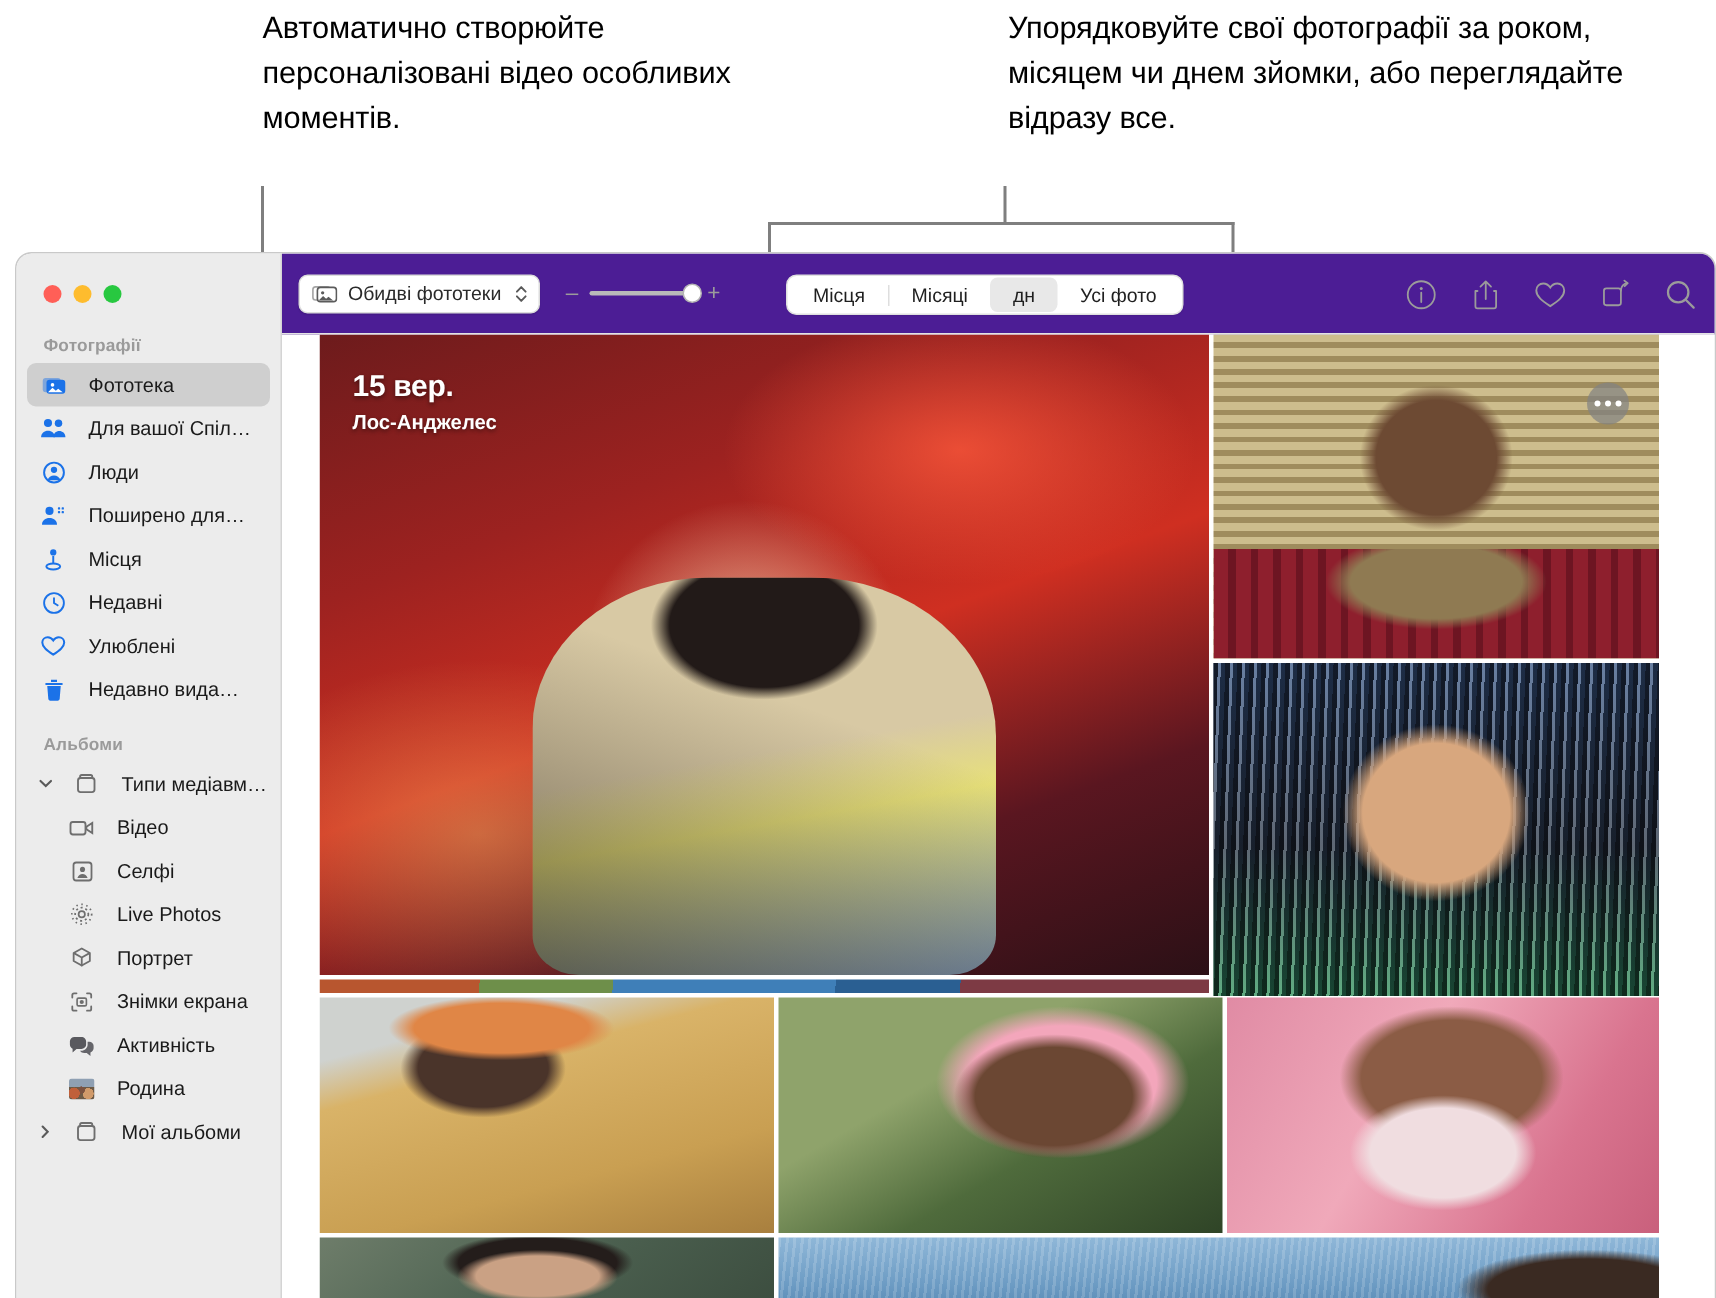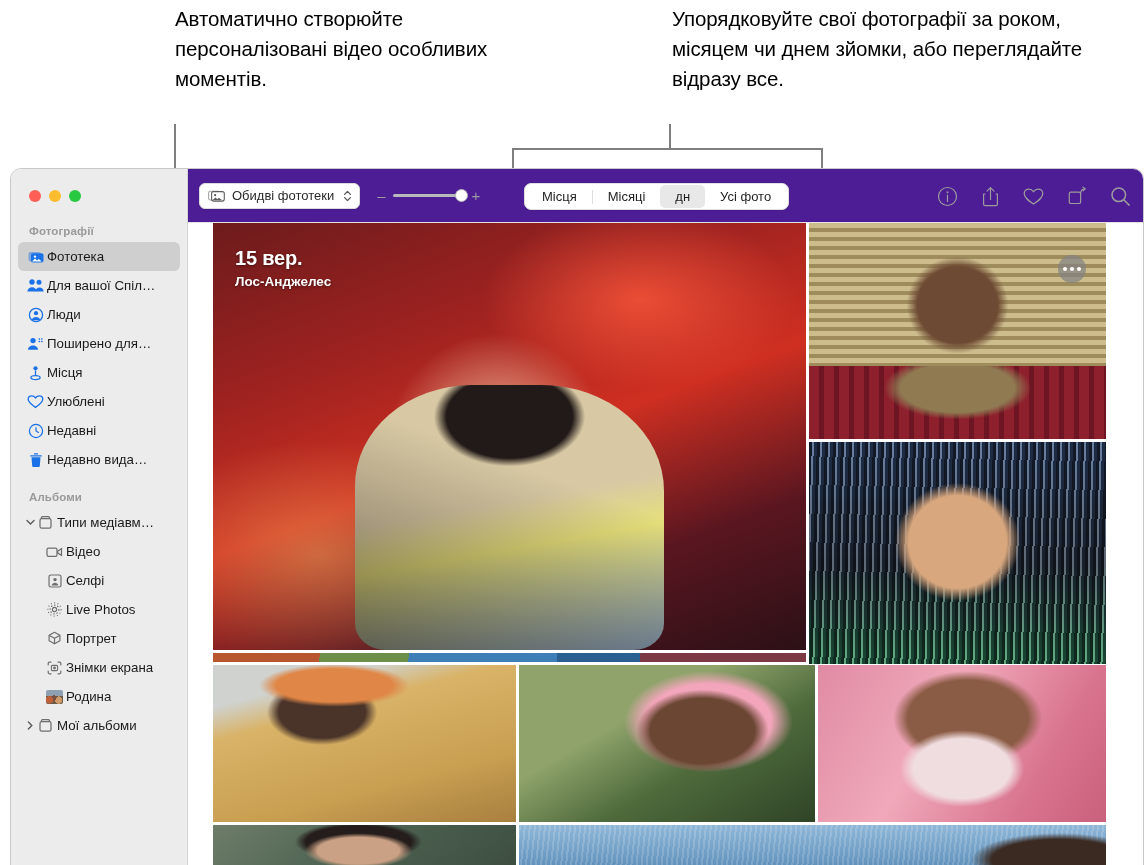--- a/index.html
+++ b/index.html
@@ -53,21 +53,21 @@
   .tl.yellow { background: #febc2e; }
   .tl.green  { background: #28c840; }
 
   .sb-section {
     font-size: 11.5px; color: #9a9a9a; font-weight: 600;
     padding: 2px 0 5px 18px; letter-spacing: 0.1px;
   }
   .sb-item {
     display: flex; align-items: center;
     height: 29px; margin: 0 7px; padding-left: 9px;
-    border-radius: 6px; gap: 3px;
+    border-radius: 6px; gap: 15px;
     font-size: 13.3px; color: #1a1a1a;
     white-space: nowrap; overflow: hidden;
   }
   .sb-item.selected { background: #cfcfcf; }
   .sb-item.indent1 { padding-left: 28px; }
   .sb-item .ic {
     width: 17px; height: 17px; flex: 0 0 17px;
     display: flex; align-items: center; justify-content: center;
     color: #1b72e8;
   }
@@ -317,35 +317,35 @@
           <circle cx="7.5" cy="3.3" r="2.1" fill="currentColor" stroke="none"></circle>
           <path d="M7.5 5.6v5.2"></path>
           <ellipse cx="7.5" cy="12.6" rx="4.6" ry="2"></ellipse>
         </svg>
       </span>
       <span>Місця</span>
     </div>
 
     <div class="sb-item">
       <span class="ic">
-        <svg width="17" height="15" viewBox="0 0 17 15" fill="none" stroke="currentColor" stroke-width="1.35">
-          <path d="M8.5 13.4C4.4 10.6 1.2 8.4 1.2 5.3 1.2 3.2 2.9 1.8 4.8 1.8c1.6 0 2.9.9 3.7 2.1.8-1.2 2.1-2.1 3.7-2.1 1.9 0 3.6 1.4 3.6 3.5 0 3.1-3.2 5.3-7.3 8.1z"></path>
-        </svg>
-      </span>
-      <span>Улюблені</span>
-    </div>
-
-    <div class="sb-item">
-      <span class="ic">
         <svg width="16" height="16" viewBox="0 0 16 16" fill="none" stroke="currentColor" stroke-width="1.25">
           <circle cx="8" cy="8" r="6.6"></circle>
           <path d="M8 4.3V8l2.9 1.8"></path>
         </svg>
       </span>
       <span>Недавні</span>
+    </div>
+
+    <div class="sb-item">
+      <span class="ic">
+        <svg width="17" height="15" viewBox="0 0 17 15" fill="none" stroke="currentColor" stroke-width="1.35">
+          <path d="M8.5 13.4C4.4 10.6 1.2 8.4 1.2 5.3 1.2 3.2 2.9 1.8 4.8 1.8c1.6 0 2.9.9 3.7 2.1.8-1.2 2.1-2.1 3.7-2.1 1.9 0 3.6 1.4 3.6 3.5 0 3.1-3.2 5.3-7.3 8.1z"></path>
+        </svg>
+      </span>
+      <span>Улюблені</span>
     </div>
 
 
     <div class="sb-item">
       <span class="ic">
         <svg width="14" height="16" viewBox="0 0 14 16" fill="currentColor">
           <path d="M1.3 3.3h11.4v1.3H1.3z"></path>
           <path d="M5 1.2h4v1.4H5z"></path>
           <path d="M2.5 5.3h9l-.7 8.6c-.05.7-.6 1.2-1.3 1.2H4.5c-.7 0-1.25-.5-1.3-1.2z"></path>
         </svg>
@@ -417,20 +417,29 @@
         <svg width="15" height="14" viewBox="0 0 15 14" fill="none" stroke="currentColor" stroke-width="1.2" stroke-linecap="round">
           <path d="M1.2 4V2.4c0-.7.5-1.2 1.2-1.2H4M11 1.2h1.6c.7 0 1.2.5 1.2 1.2V4M13.8 10v1.6c0 .7-.5 1.2-1.2 1.2H11M4 12.8H2.4c-.7 0-1.2-.5-1.2-1.2V10"></path>
           <rect x="4.4" y="4.4" width="6.2" height="5.2" rx="1" stroke-width="1.1"></rect>
           <circle cx="7.5" cy="7" r="1.4" fill="currentColor" stroke="none"></circle>
         </svg>
       </span>
       <span>Знімки екрана</span>
     </div>
 
 
+    <div class="sb-item indent1">
+      <span class="ic" style="color:#59595e;">
+        <svg width="17" height="14" viewBox="0 0 17 14" fill="currentColor">
+          <path d="M0.6 4.2c0-1.6 1.4-2.9 3.1-2.9h4.6c1.7 0 3.1 1.3 3.1 2.9v2.2c0 1.6-1.4 2.9-3.1 2.9H5L2.4 11.6V9.2C1.4 8.8.6 7.7.6 6.4z"></path>
+          <path d="M16.4 7.2c0-1.5-1.3-2.7-2.9-2.7h-1.1v2c0 2.2-1.9 4-4.3 4h-.7c.5.9 1.6 1.5 2.8 1.5h1.6l2.5 2v-2.3c1.2-.5 2.1-1.5 2.1-2.8z" opacity=".92"></path>
+        </svg>
+      </span>
+      <span>Активність</span>
+    </div>
 
     <div class="sb-item indent1">
       <span class="sb-thumb"></span>
       <span>Родина</span>
     </div>
 
     <div class="sb-item">
       <span class="tw">
         <svg width="7" height="9" viewBox="0 0 7 9" fill="none" stroke="currentColor" stroke-width="1.4" stroke-linecap="round">
             <path d="M1.4 1l3.4 3.5L1.4 8"></path>

